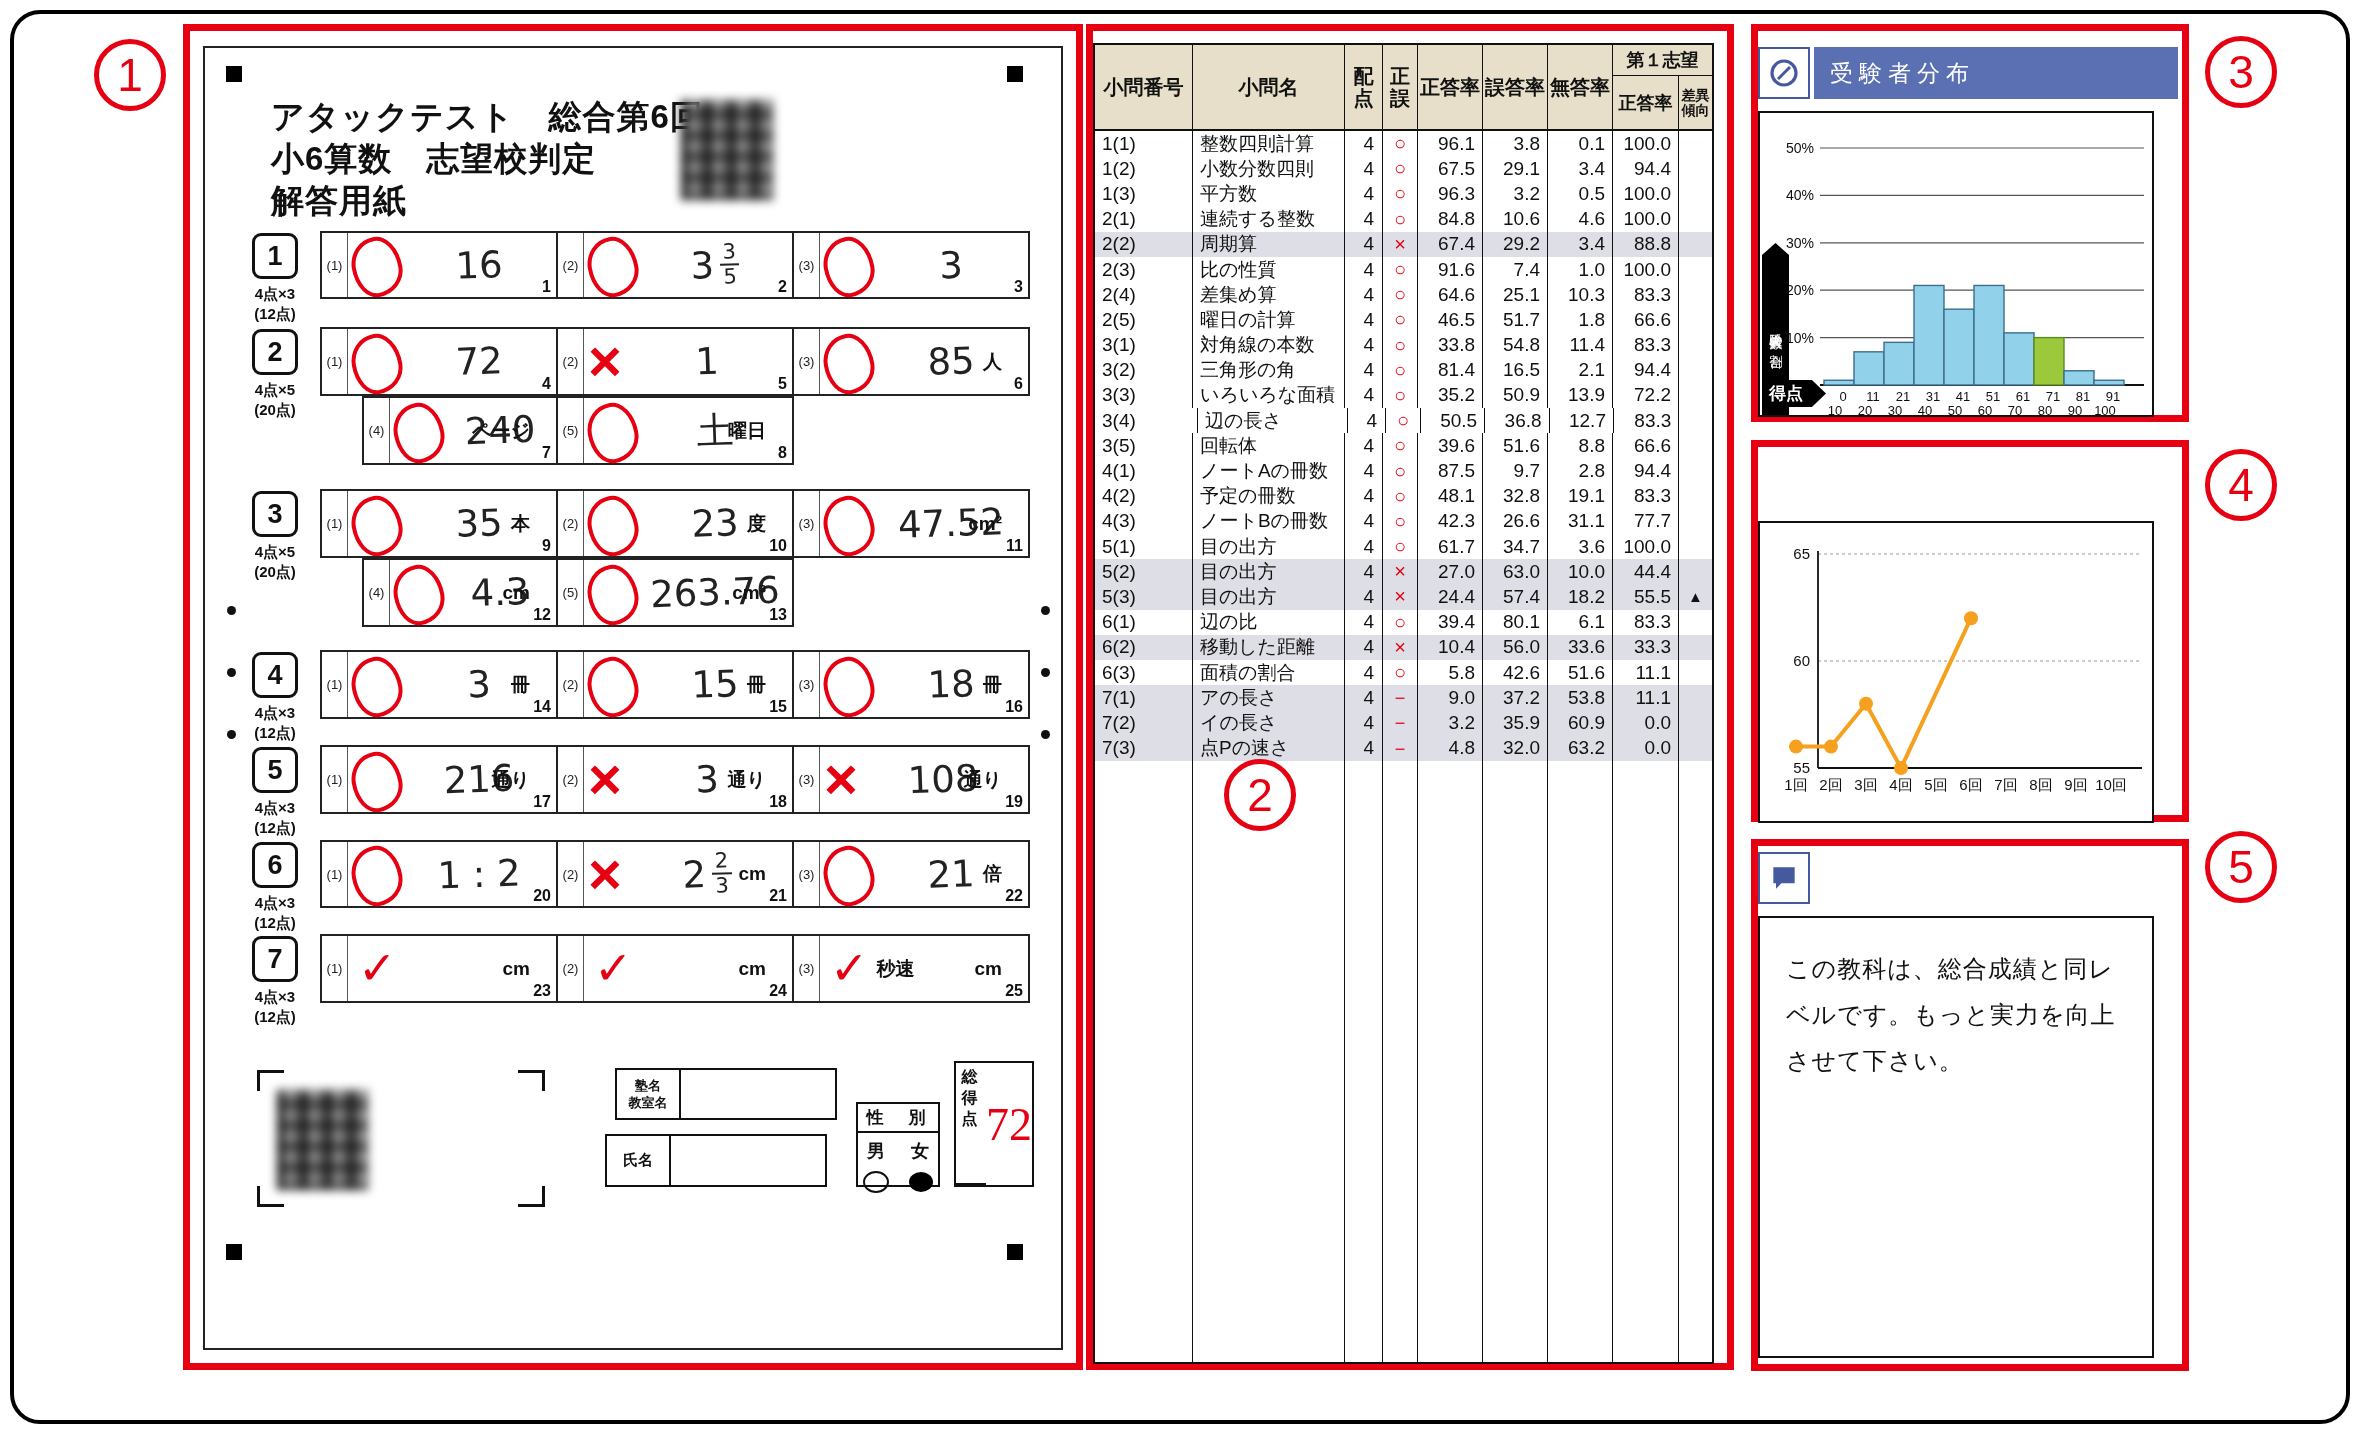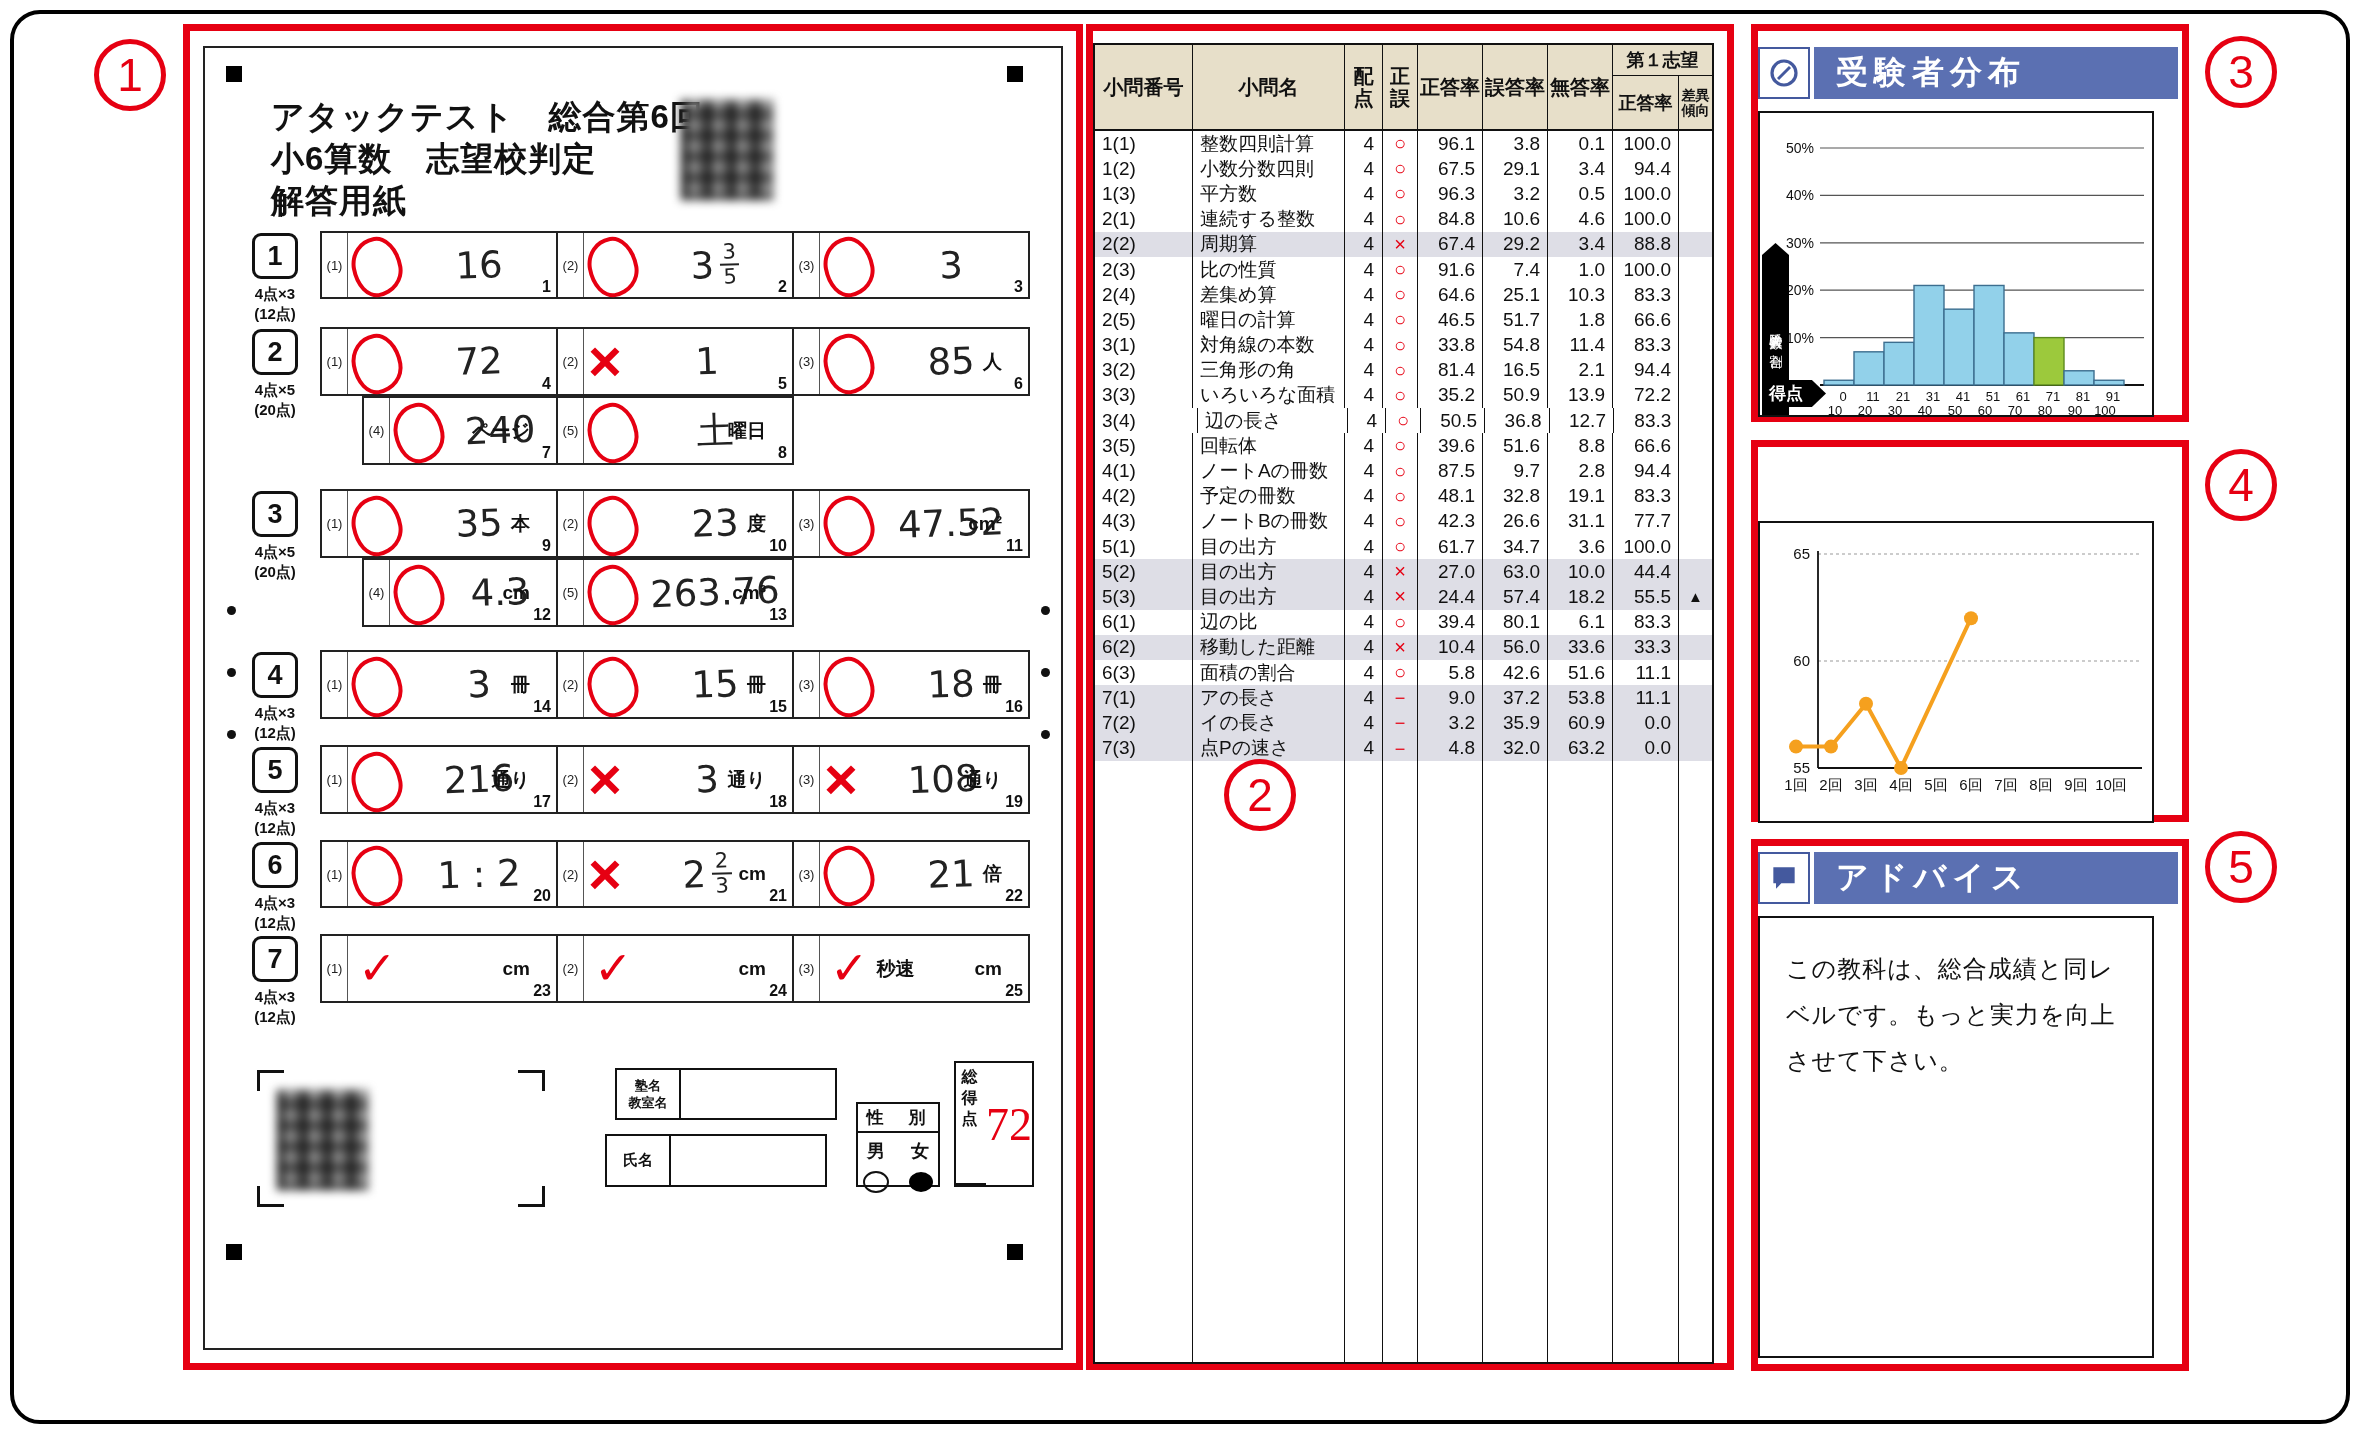--- a/index.html
+++ b/index.html
@@ -87,22 +87,22 @@
   .td:last-child{border-right:none;}
   .c-left{padding-left:7px;}
   .c-ptsv{justify-content:flex-end;padding-right:8px;}
   .c-markv{justify-content:center;color:#e60012;font-size:20px;}
   .c-rate{justify-content:flex-end;padding-right:7px;}
   .c-trend{justify-content:center;font-size:15px;}
   
   .phead{position:absolute;display:flex;align-items:stretch;height:52px;}
   .picon{width:52px;height:52px;background:#fff;border:2px solid #44599e;box-sizing:border-box;
          display:flex;align-items:center;justify-content:center;flex:none;}
-  .pbar{background:#5b70b2;color:#fff;font-size:32px;font-weight:bold;letter-spacing:6px;
-        display:flex;align-items:center;padding-left:22px;margin-left:4px;flex:1;}
+  .pbar{background:#5b70b2;color:#fff;font-size:23px;font-weight:normal;letter-spacing:6px;
+        display:flex;align-items:center;padding-left:16px;margin-left:4px;flex:1;}
   .pbox{position:absolute;border:2px solid #111;background:#fff;box-sizing:border-box;}
   .vbanner{position:absolute;left:2px;top:130px;width:27px;height:172px;background:#000;color:#fff;
            clip-path:polygon(50% 0,100% 7%,100% 100%,0 100%,0 7%);
            display:flex;align-items:center;justify-content:center;}
   .vbanner span{writing-mode:vertical-rl;font-size:13px;letter-spacing:1px;margin-top:10px;}
   .hbanner{position:absolute;left:2px;bottom:8px;width:64px;height:27px;background:#000;color:#fff;
            clip-path:polygon(0 0,78% 0,100% 50%,78% 100%,0 100%);
            display:flex;align-items:center;font-size:17px;font-weight:bold;padding-left:7px;box-sizing:border-box;}
   .advice-text{padding:28px 26px;font-size:24px;line-height:46px;letter-spacing:1px;}
 </style>
@@ -855,21 +855,20 @@
     </div>
   </div>
 
   <div class="panel" id="panel5">
     <div class="phead" style="left:0px;top:6px;width:420px;">
       <div class="picon">
         <svg width="32" height="32" viewBox="0 0 24 24">
           <path d="M4 4 h16 v12 h-10 l-4 4 v-4 h-2 Z" fill="#44599e"></path>
         </svg>
       </div>
-      <div class="pbar">アドバイス</div>
     </div>
     <div class="pbox" style="left:0px;top:70px;width:396px;height:442px;">
       <div class="advice-text">この教科は、総合成績と同レベルです。もっと実力を向上させて下さい。</div>
     </div>
   </div>
 <div class="callout" style="left: 94px; top: 39px;">1</div>
     <div class="callout" style="left: 1224px; top: 759px;">2</div>
     <div class="callout" style="left: 2205px; top: 36px;">3</div>
     <div class="callout" style="left: 2205px; top: 449px;">4</div>
     <div class="callout" style="left: 2205px; top: 831px;">5</div>

